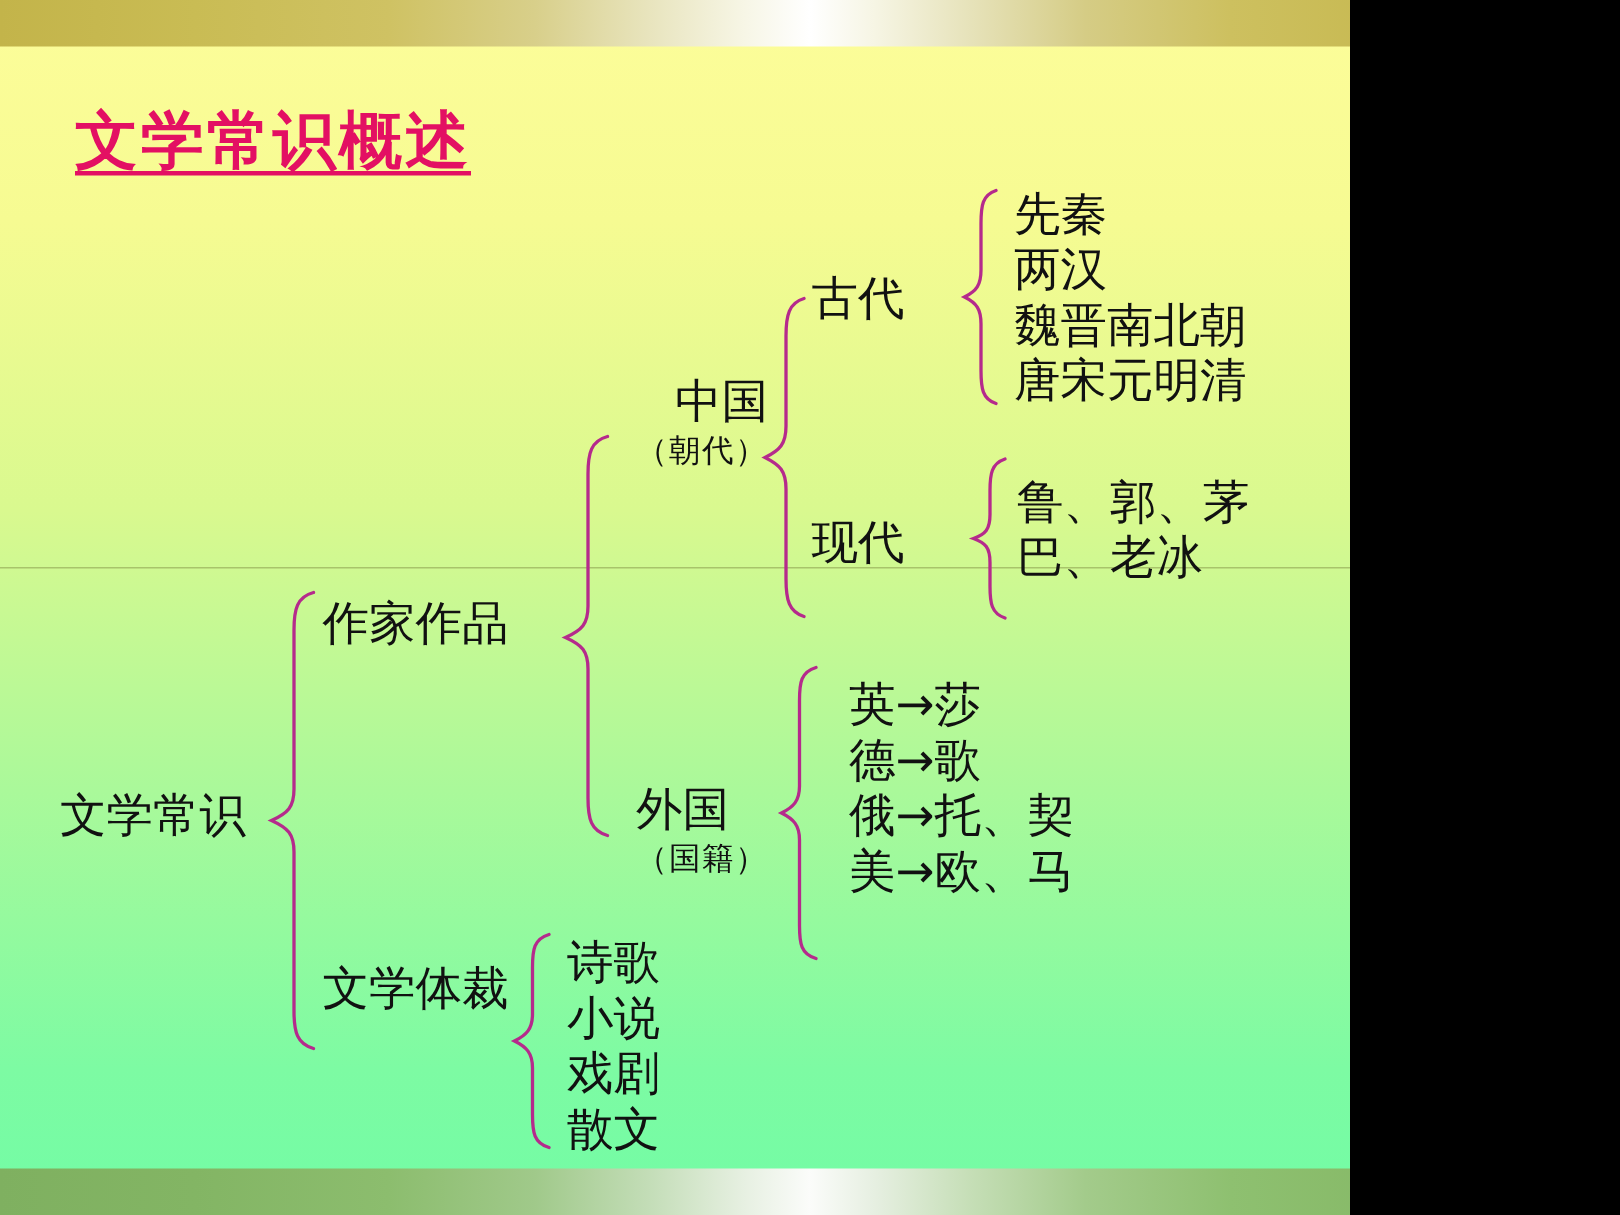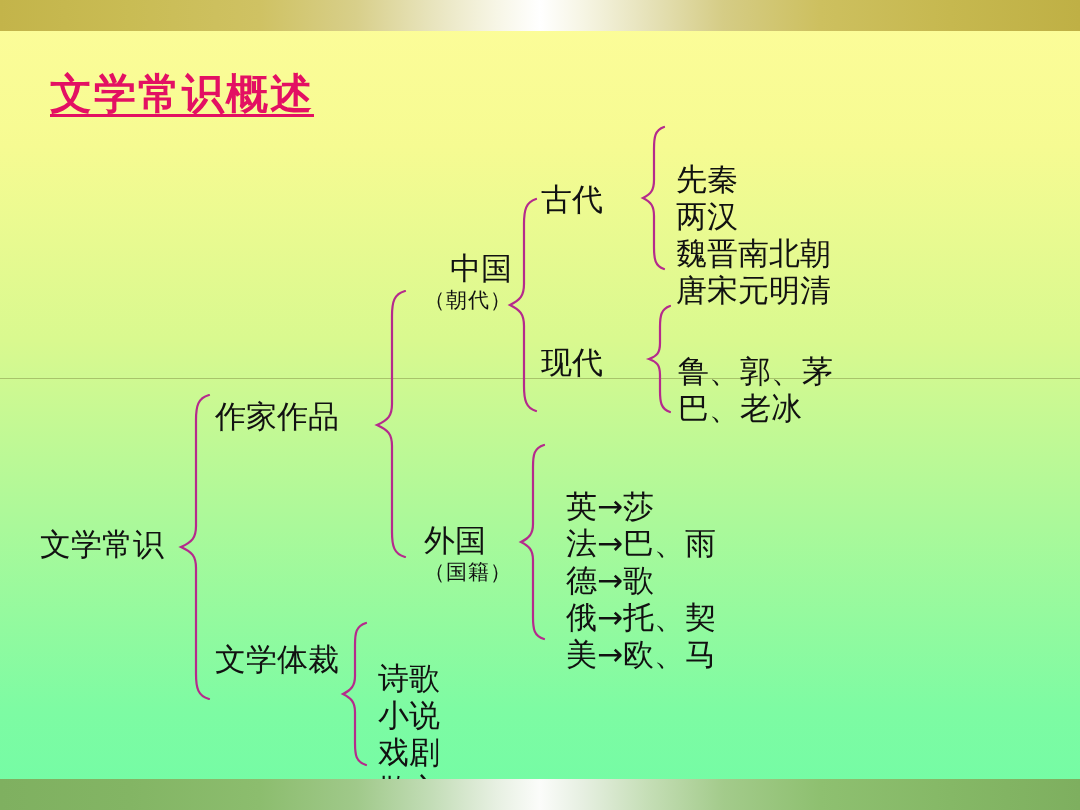--- a/index.html
+++ b/index.html
@@ -3,21 +3,21 @@
 <meta charset="utf-8">
 <title>文学常识概述</title>
 <style>
   html, body {
     margin: 0;
     padding: 0;
     background: #000;
   }
   #slide {
     position: relative;
-    width: 1080px;
+    width: 900px;
     height: 810px;
     overflow: hidden;
     font-family: "DejaVu Sans", "Liberation Sans", sans-serif;
     background: linear-gradient(to bottom, #fdfd9a 0%, #f6fb92 18%, #d9f98f 42%, #aaf99a 65%, #7dfba3 88%, #72fca5 100%);
   }
 
   
   .band {
     position: absolute;
     left: 0;
@@ -85,21 +85,20 @@
     letter-spacing: 1px;
     font-family: "DejaVu Serif", "Liberation Serif", serif;
   }
   .stack {
     position: absolute;
     color: #111;
     font-size: 31px;
     line-height: 37px;
     white-space: nowrap;
     z-index: 3;
-    margin-top: 36px;
   }
   .stack div { white-space: pre; }
 
   
   .brace {
     position: absolute;
     z-index: 2;
     overflow: visible;
   }
   .brace path {
@@ -171,21 +170,20 @@
     <span>外国</span>
     <span class="sub">（国籍）</span>
   </div>
 
   <svg class="brace" style="left:518px; top:442px; width:32px; height:200px;" viewBox="0 0 32 200" preserveAspectRatio="none">
     <path d="M26,3 C16,6 15,13 15,25 L15,82 C15,92 11,96 3,100 C11,104 15,108 15,118 L15,175 C15,187 16,194 26,197"></path>
   </svg>
 
   <div class="stack" style="left:566px; top:452px;">
     <div>英→莎</div>
-    <div>法→巴、雨</div>
     <div>德→歌</div>
     <div>俄→托、契</div>
     <div>美→欧、马</div>
   </div>
 
   <div class="node" style="left:215px; top:641px;">文学体裁</div>
 
   <svg class="brace" style="left:340px; top:620px; width:32px; height:148px;" viewBox="0 0 32 148" preserveAspectRatio="none">
     <path d="M26,3 C16,6 15,13 15,25 L15,56 C15,66 11,70 3,74 C11,78 15,82 15,92 L15,123 C15,135 16,142 26,145"></path>
   </svg>

